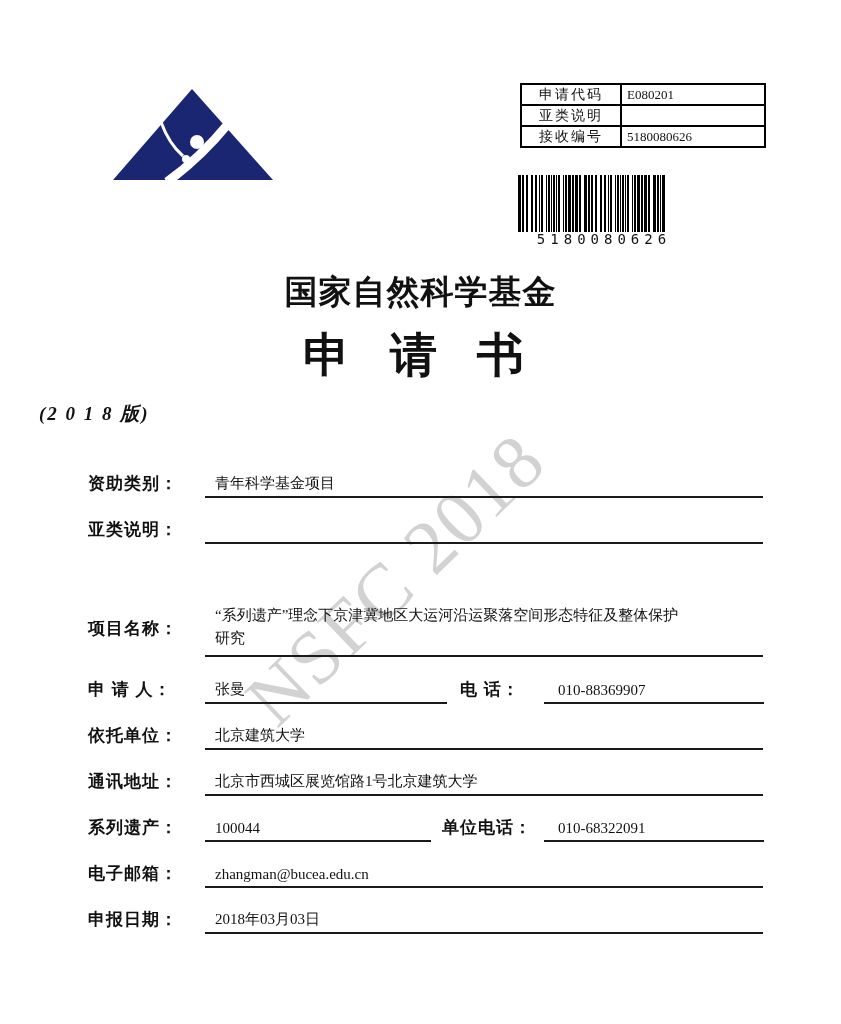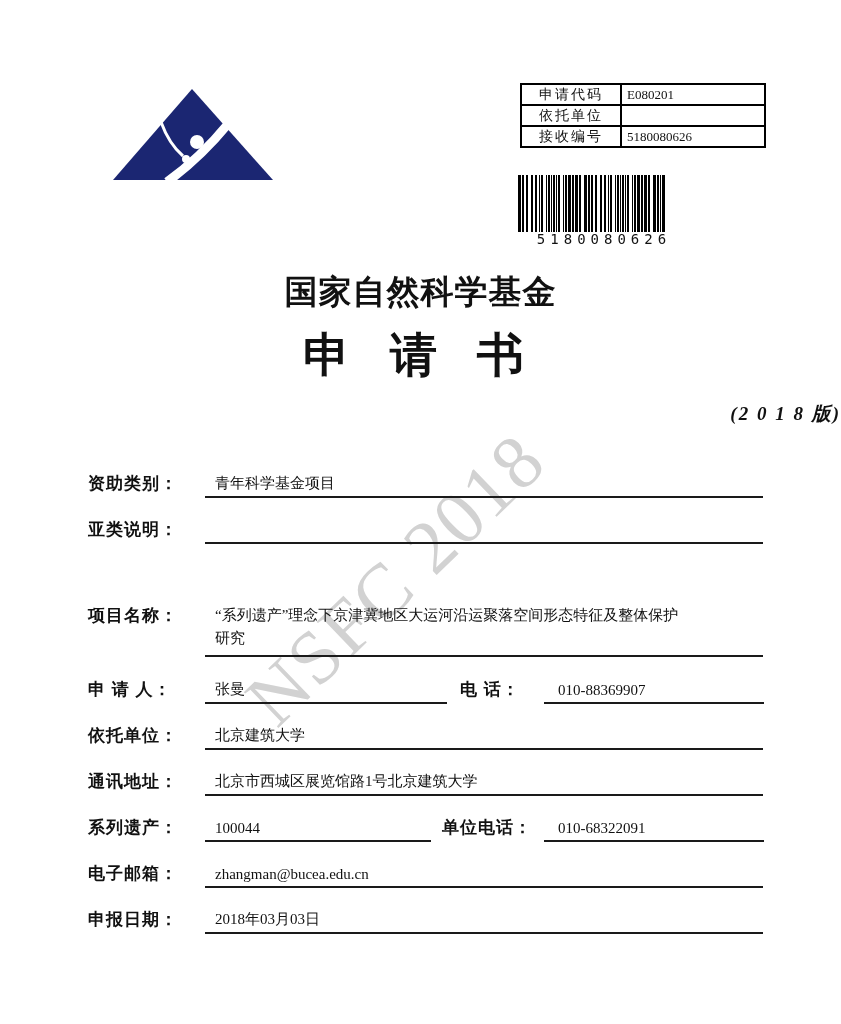--- a/index.html
+++ b/index.html
@@ -30,22 +30,22 @@
   .bars i{display:block;height:100%;background:#000;flex:0 0 auto;}
   .bars i.w{background:#fff;}
   .bc-num{margin-top:-1px;text-align:center;font-size:14px;letter-spacing:5px;
           font-family:"DejaVu Sans Mono",monospace;color:#111;}
 
   
   .t-org{position:absolute;left:0;right:0;top:270px;text-align:center;
          font-size:33px;font-weight:bold;letter-spacing:1px;}
   .t-main{position:absolute;left:0;right:0;top:324px;text-align:center;
           font-size:47px;font-weight:bold;letter-spacing:14px;}
-  .t-ed{position:absolute;left:0;right:0;top:401px;text-align:right;
-        font-size:19px;font-weight:bold;font-style:italic;letter-spacing:2px;}
+  .t-ed{position:absolute;left:0;right:0;top:401px;text-align:left;
+        font-size:19px;font-weight:bold;font-style:italic;letter-spacing:2px;padding-left:39px;}
 
   
   .frow{position:absolute;left:88px;width:680px;height:26px;}
   .flabel{position:absolute;left:0;bottom:3px;font-family:"Liberation Sans",sans-serif;
           font-weight:bold;font-size:17px;letter-spacing:1px;white-space:nowrap;}
   .flabel2{position:absolute;bottom:3px;font-family:"Liberation Sans",sans-serif;
            font-weight:bold;font-size:17px;letter-spacing:1px;white-space:nowrap;}
   .fline{position:absolute;bottom:0;height:26px;border-bottom:2px solid #1a1a1a;}
   .fval{position:absolute;left:10px;bottom:3px;font-size:15px;white-space:nowrap;
         font-family:Liberation Serif, serif;}
@@ -70,21 +70,21 @@
     <circle cx="85" cy="54" r="7" fill="#ffffff"></circle>
   </svg>
 
   <table class="hdr-table">
     <tbody>
       <tr>
         <td class="lbl">申请代码</td>
         <td class="val">E080201</td>
       </tr>
       <tr>
-        <td class="lbl">依托单位</td>
+        <td class="lbl">亚类说明</td>
         <td class="val"></td>
       </tr>
       <tr>
         <td class="lbl">接收编号</td>
         <td class="val">5180080626</td>
       </tr>
     </tbody>
   </table>
 
   <div class="barcode">
@@ -191,21 +191,21 @@
 
   <div class="frow" style="top:518px">
     <span class="flabel">亚类说明：</span>
     <span class="fline" style="left:117px;width:558px">
       <span class="fval"></span>
     </span>
   </div>
 
 
   <div class="frow" style="top:601px;height:56px">
-    <span class="flabel" style="bottom:30px">项目名称：</span>
+    <span class="flabel" style="bottom:17px">项目名称：</span>
     <span class="fline" style="left:117px;width:558px;height:56px">
       <span class="fval-multi">“系列遗产”理念下京津冀地区大运河沿运聚落空间形态特征及整体保护研究</span>
     </span>
   </div>
 
   <div class="frow" style="top:678px">
     <span class="flabel">申 请 人：</span>
     <span class="fline" style="left:117px;width:242px">
       <span class="fval">张曼</span>
     </span>

